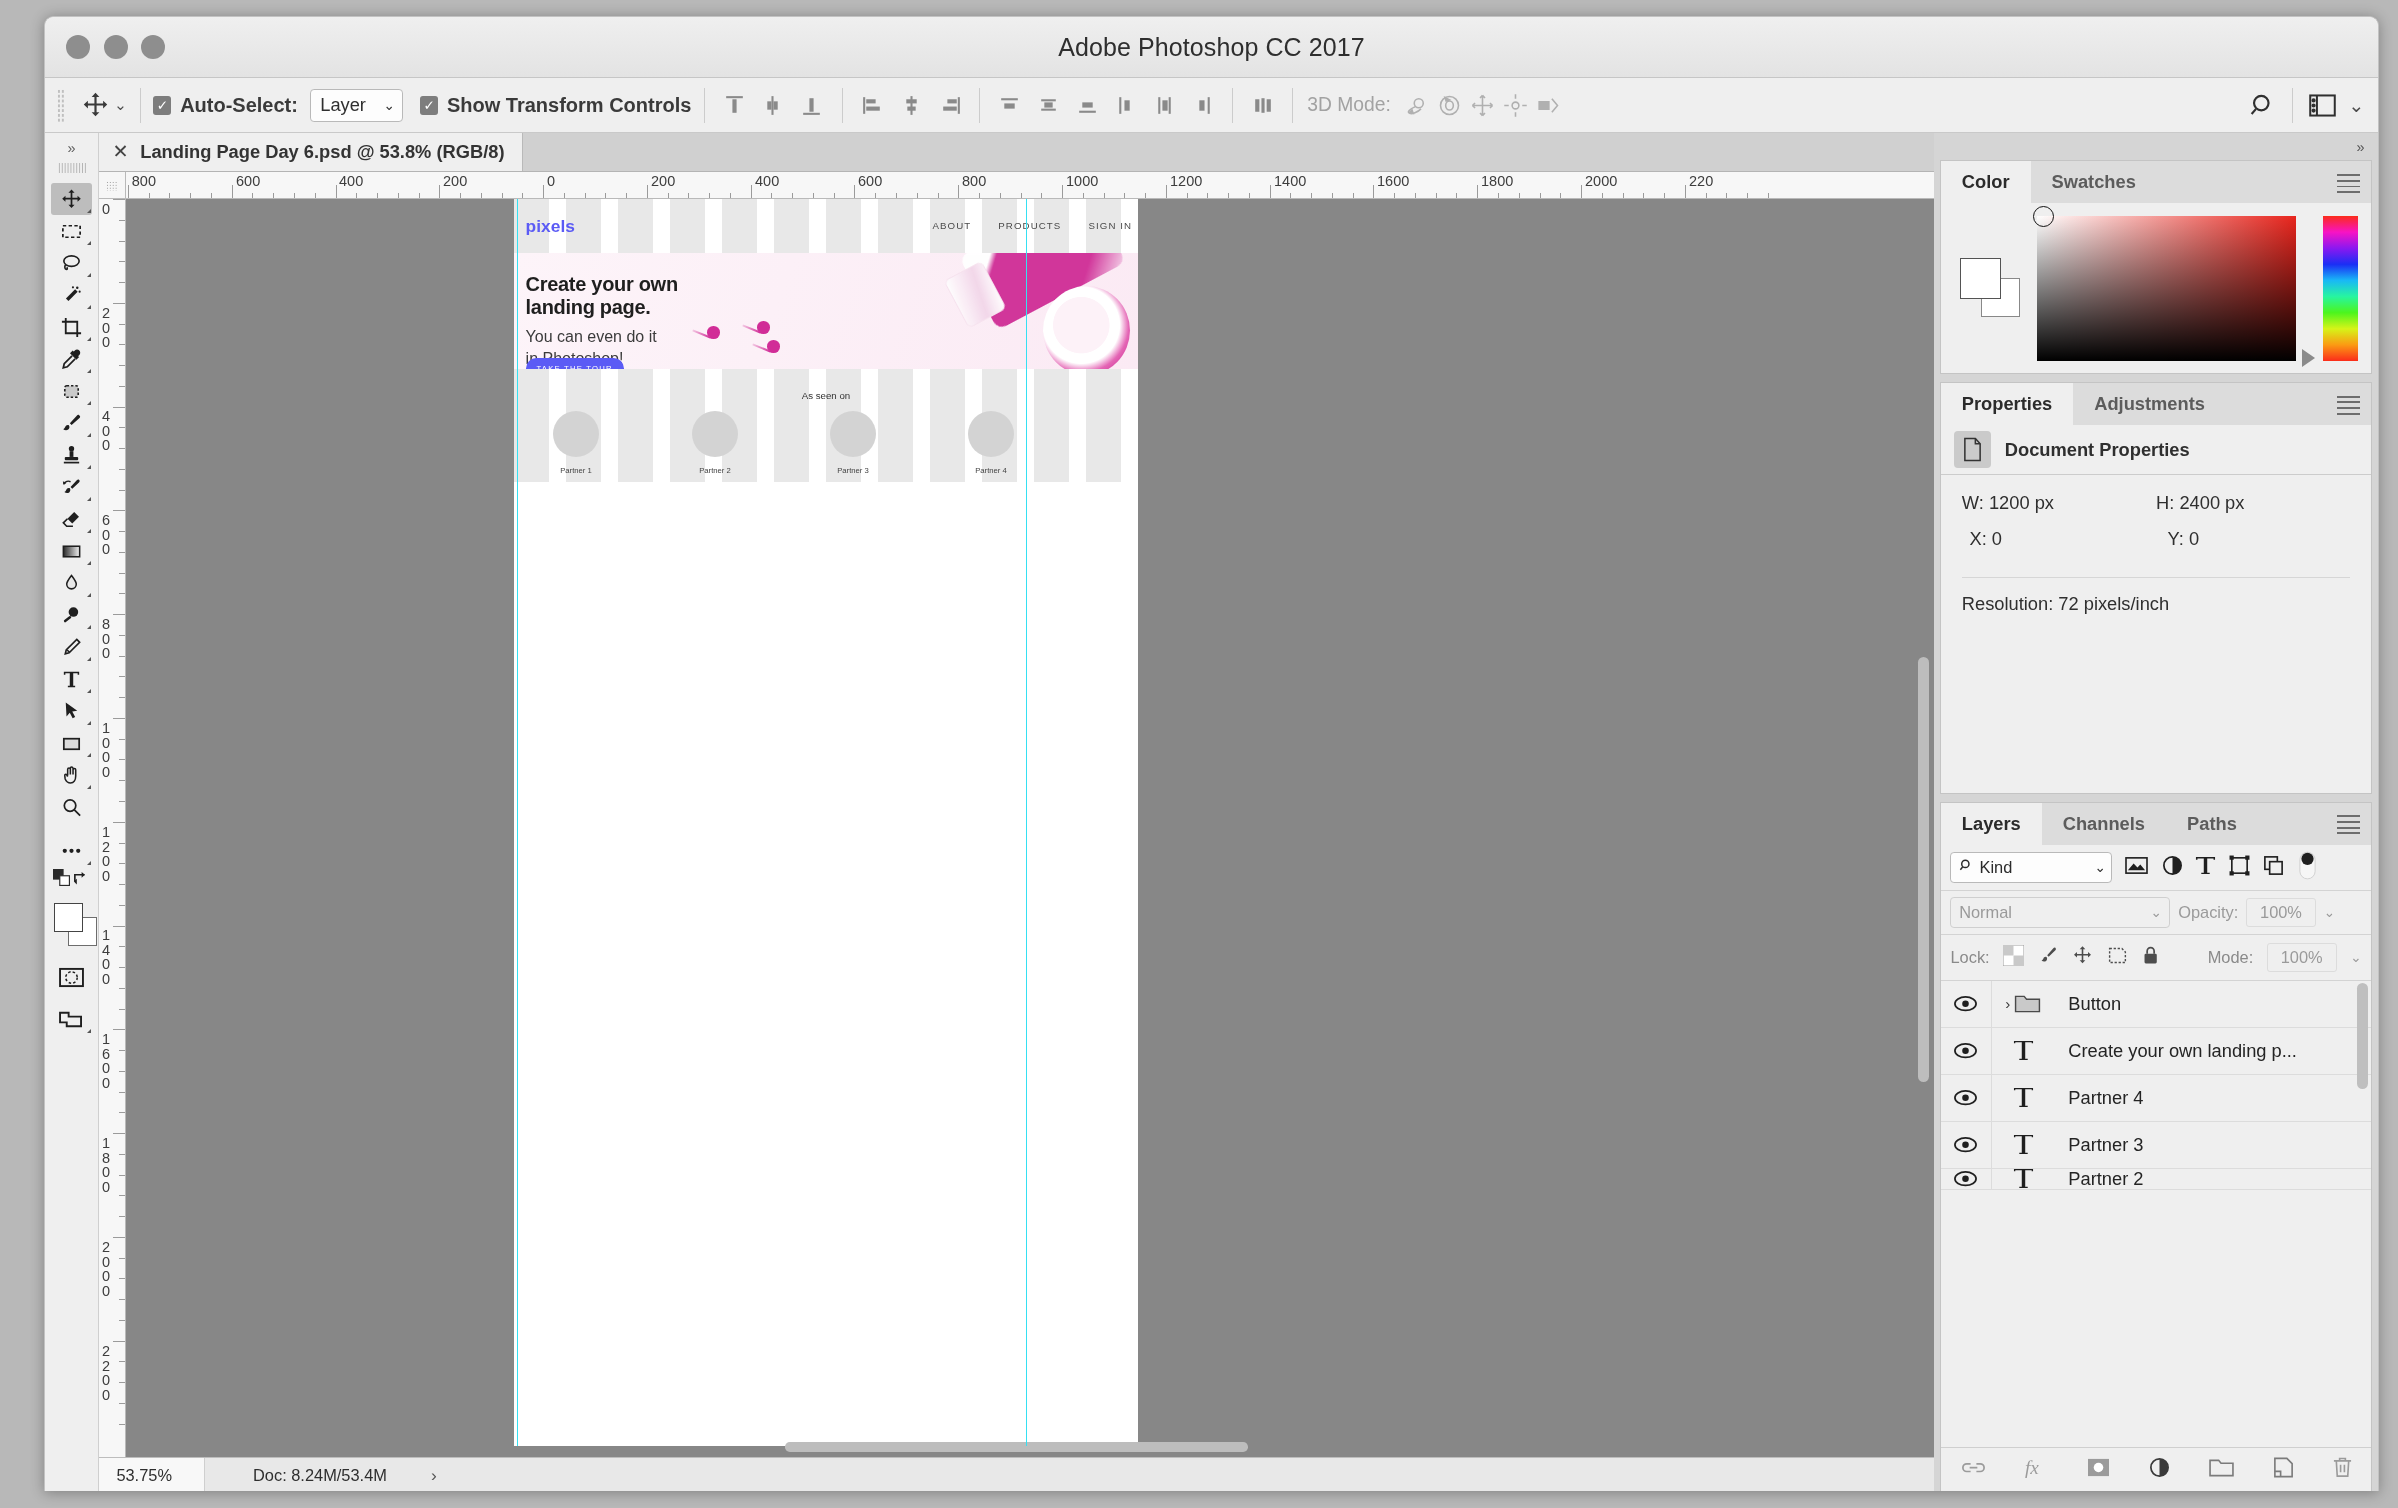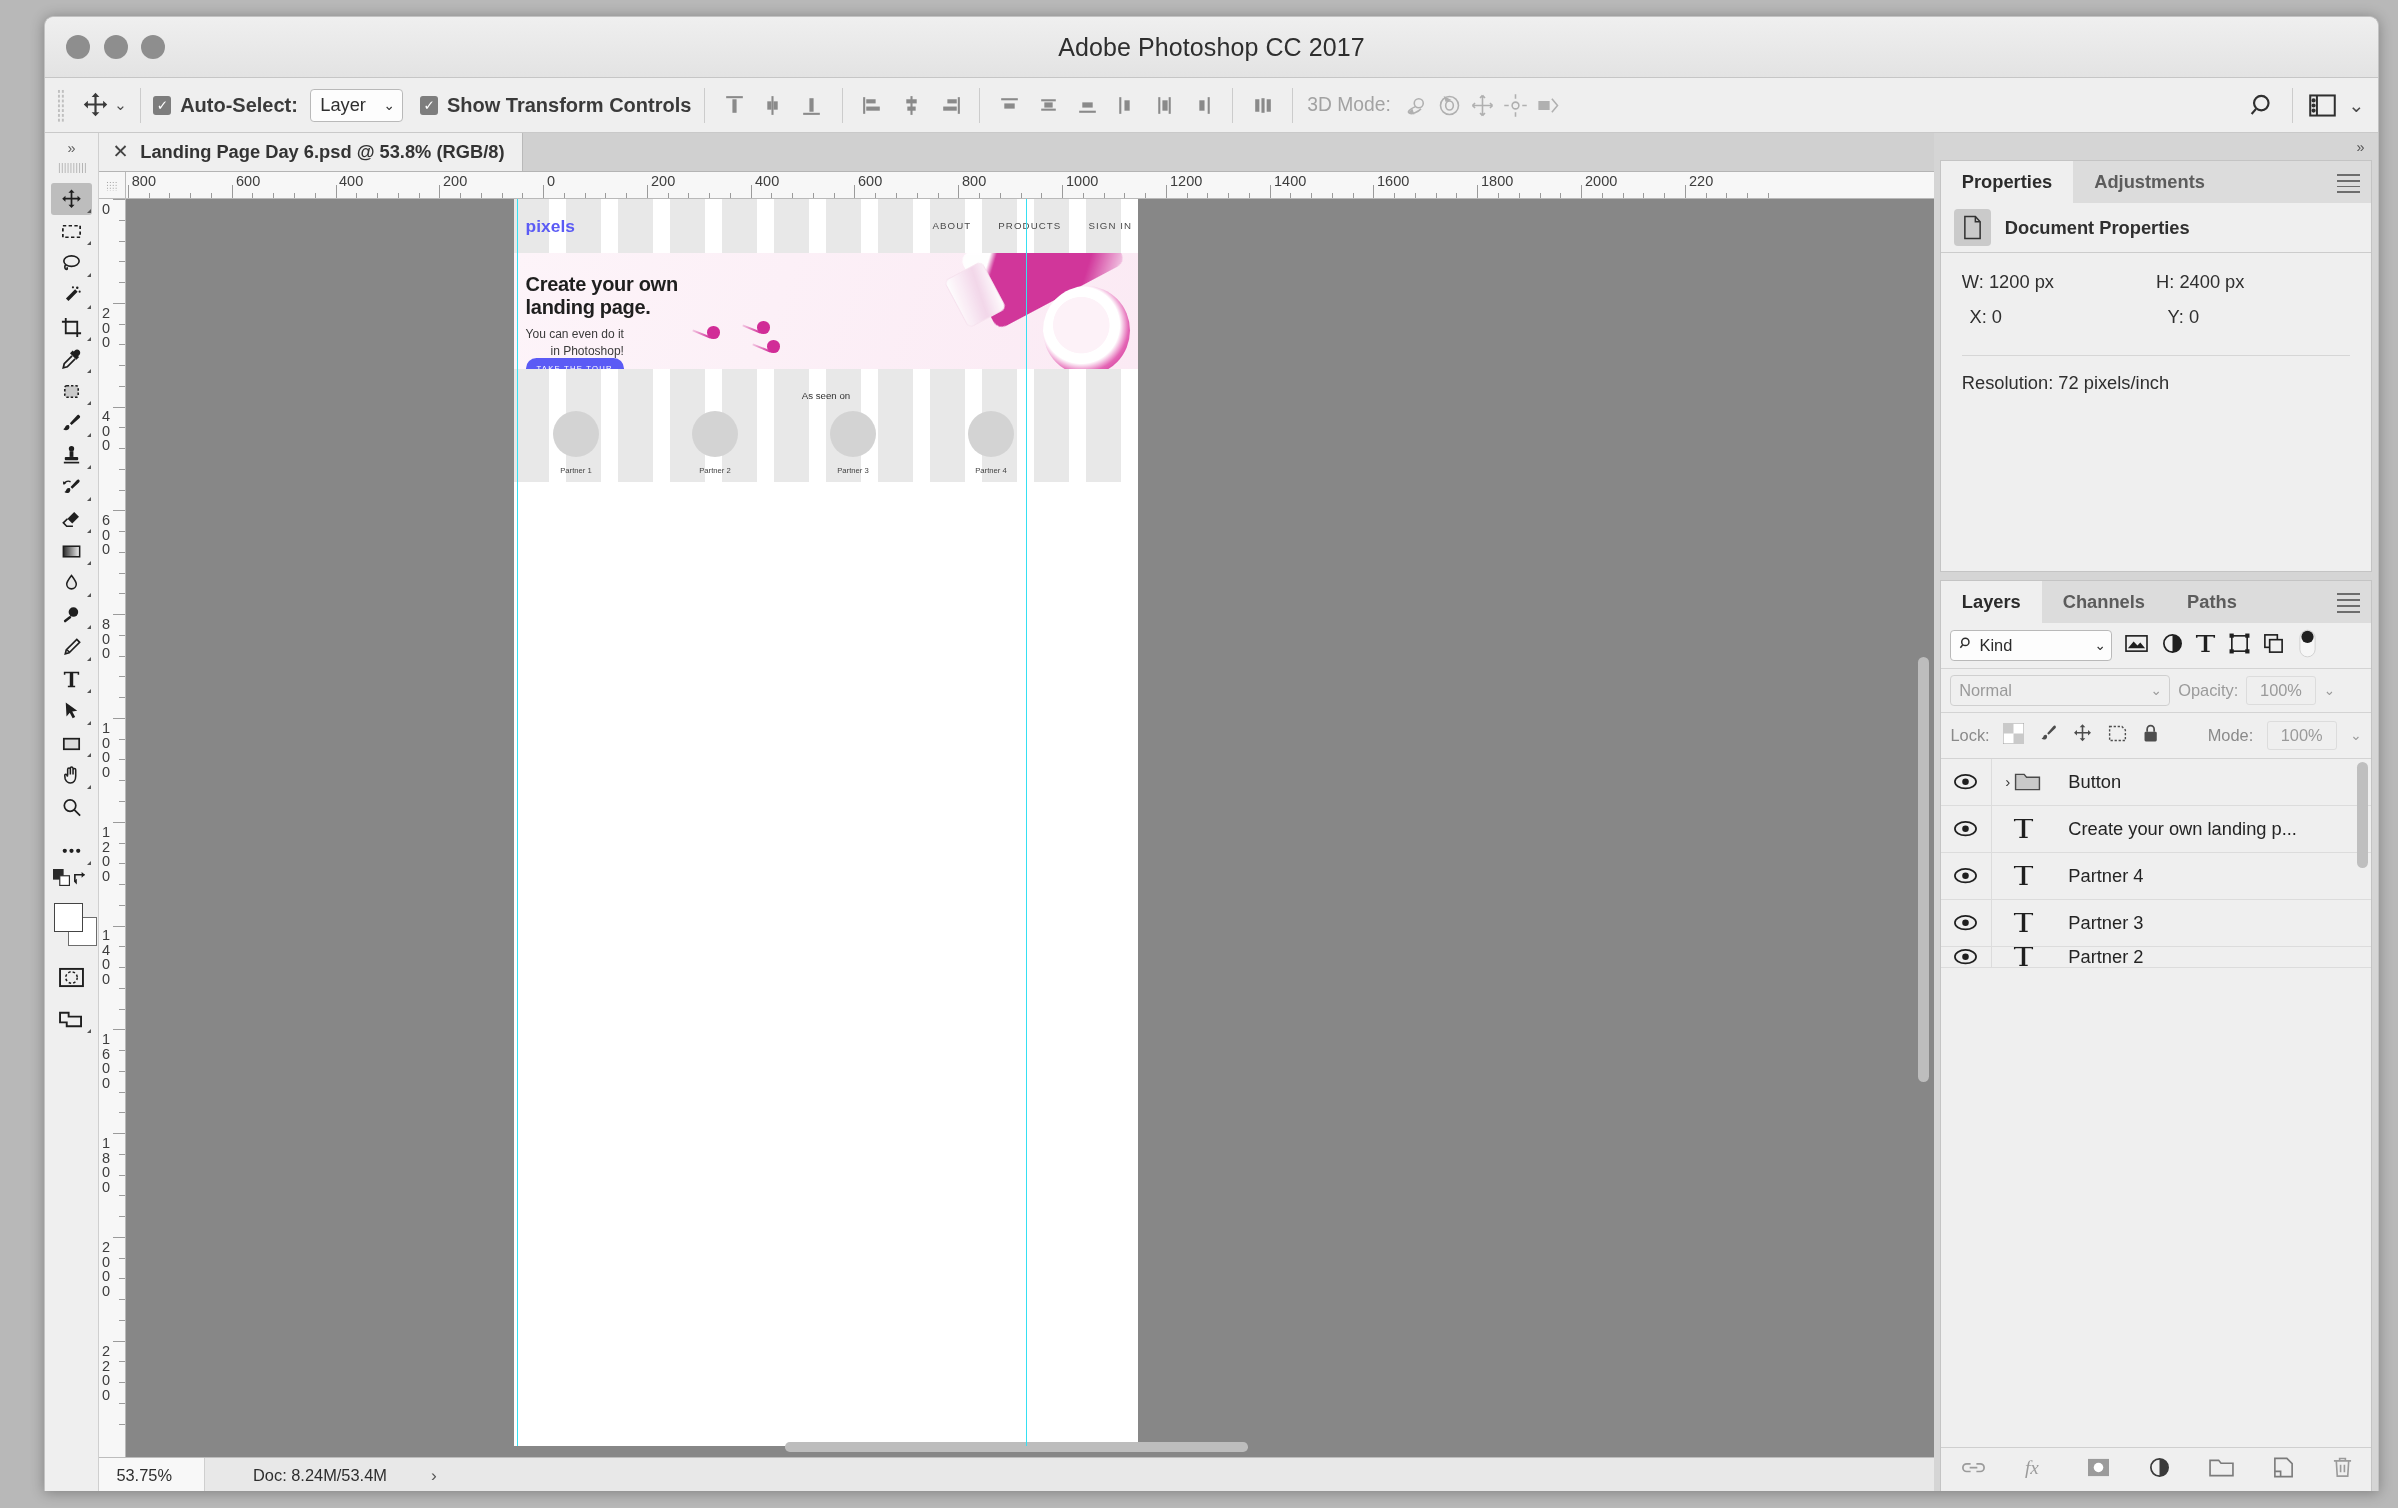--- a/index.html
+++ b/index.html
@@ -150,21 +150,21 @@
     position:absolute; left:0; right:0; top:0;
     background: repeating-linear-gradient(90deg,#e8e8e8 0 35px,#ffffff 35px 52px);
   }
   .navbar { position:absolute; left:0; right:0; top:0; height:54px; }
   .brand { position:absolute; left:11.6px; top:16.4px; font-size:17.4px; font-weight:bold; color:#5b5bf5; }
   .navlinks { position:absolute; right:5.8px; top:21px; display:flex; gap:27px; font-size:9.7px; color:#4a4a4a; letter-spacing:1.1px; }
 
   .hero { position:absolute; left:0; right:0; top:54px; height:116px; overflow:hidden;
      background: linear-gradient(110deg,#fdf4f9 0%,#fcf0f7 42%,#fbeaf4 100%); }
   .hero h1 { position:absolute; left:11.6px; top:19.3px; font-size:20px; line-height:1.16; font-weight:bold; color:#1f1f1f; letter-spacing:-0.3px; }
-  .hero p { position:absolute; left:11.6px; top:73px; font-size:12px; line-height:1.35; color:#3b3b3b;text-align:right; }
+  .hero p { position:absolute; left:11.6px; top:73px; font-size:16px; line-height:1.35; color:#3b3b3b; }
   .cta { position:absolute; left:11.6px; top:105px; width:98px; height:21px; border-radius:10.6px;
      background:#5b5bf5; color:#fff; font-size:7.7px; letter-spacing:1.2px;
      display:flex; align-items:center; justify-content:center; }
 
   .jar { position:absolute; right:23px; top:-35px; width:145px; height:83px; border-radius:9.7px;
      background: linear-gradient(135deg,#ffffff 0 18%, #cf2d96 22% 78%, #f4d0e8 100%);
      transform: rotate(-28deg); filter: blur(0.4px); opacity:.95; }
   .jar:after { content:''; position:absolute; left:-25px; top:13.5px; width:41px; height:52px;
      border-radius:5.8px; background: linear-gradient(100deg,#ffffff,#f2d6e9 60%,#ffffff);
      border:1.9px solid #f6e2ee; }
@@ -872,20 +872,44 @@
       <div class="statusbar">
         <div class="zoomfield">53.75%</div>
         <div class="docinfo">Doc: 8.24M/53.4M</div>
         <div class="statchev">›</div>
       </div>
     </div>
 
     <div class="dock">
       <div class="dock-top">»</div>
 
+      <div class="panel">
+        <div class="panel-tabs">
+          <div class="ptab active">Color</div>
+          <div class="ptab">Swatches</div>
+          <div class="pmenu">
+              <i></i>
+              <i></i>
+              <i></i>
+              <i></i>
+            </div>
+        </div>
+        <div class="colorbody">
+          <div class="fgbg">
+            <div class="bg"></div>
+            <div class="fg"></div>
+          </div>
+          <div class="spectrum">
+            <div class="sp-circle"></div>
+          </div>
+          <div class="huebar">
+            <div class="hue-marker"></div>
+          </div>
+        </div>
+      </div>
 
       <div class="panel">
         <div class="panel-tabs">
           <div class="ptab active">Properties</div>
           <div class="ptab">Adjustments</div>
           <div class="pmenu">
               <i></i>
               <i></i>
               <i></i>
               <i></i>

